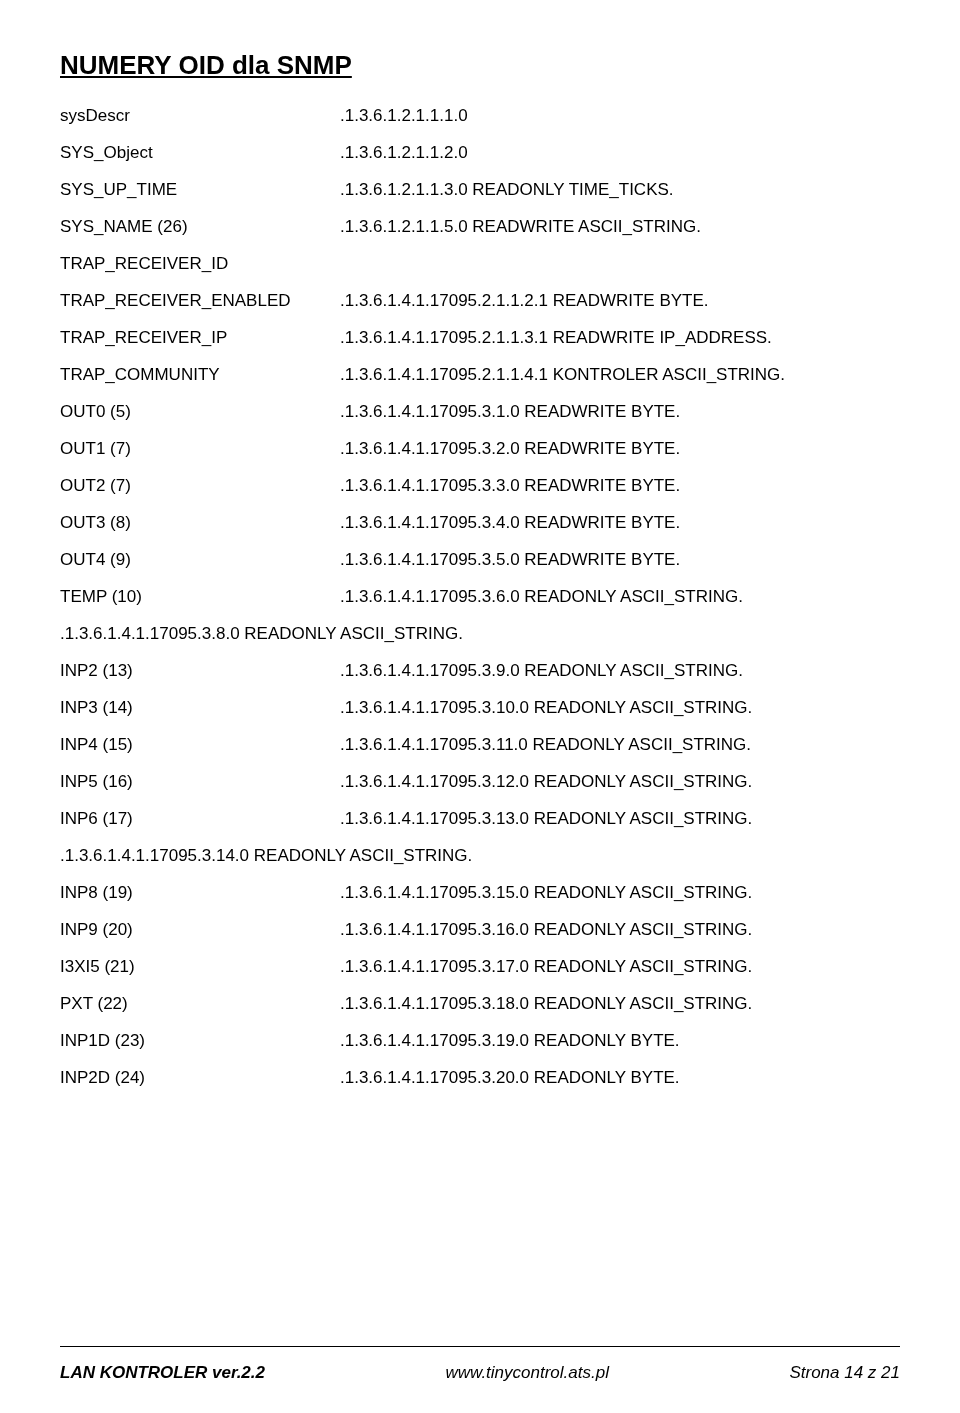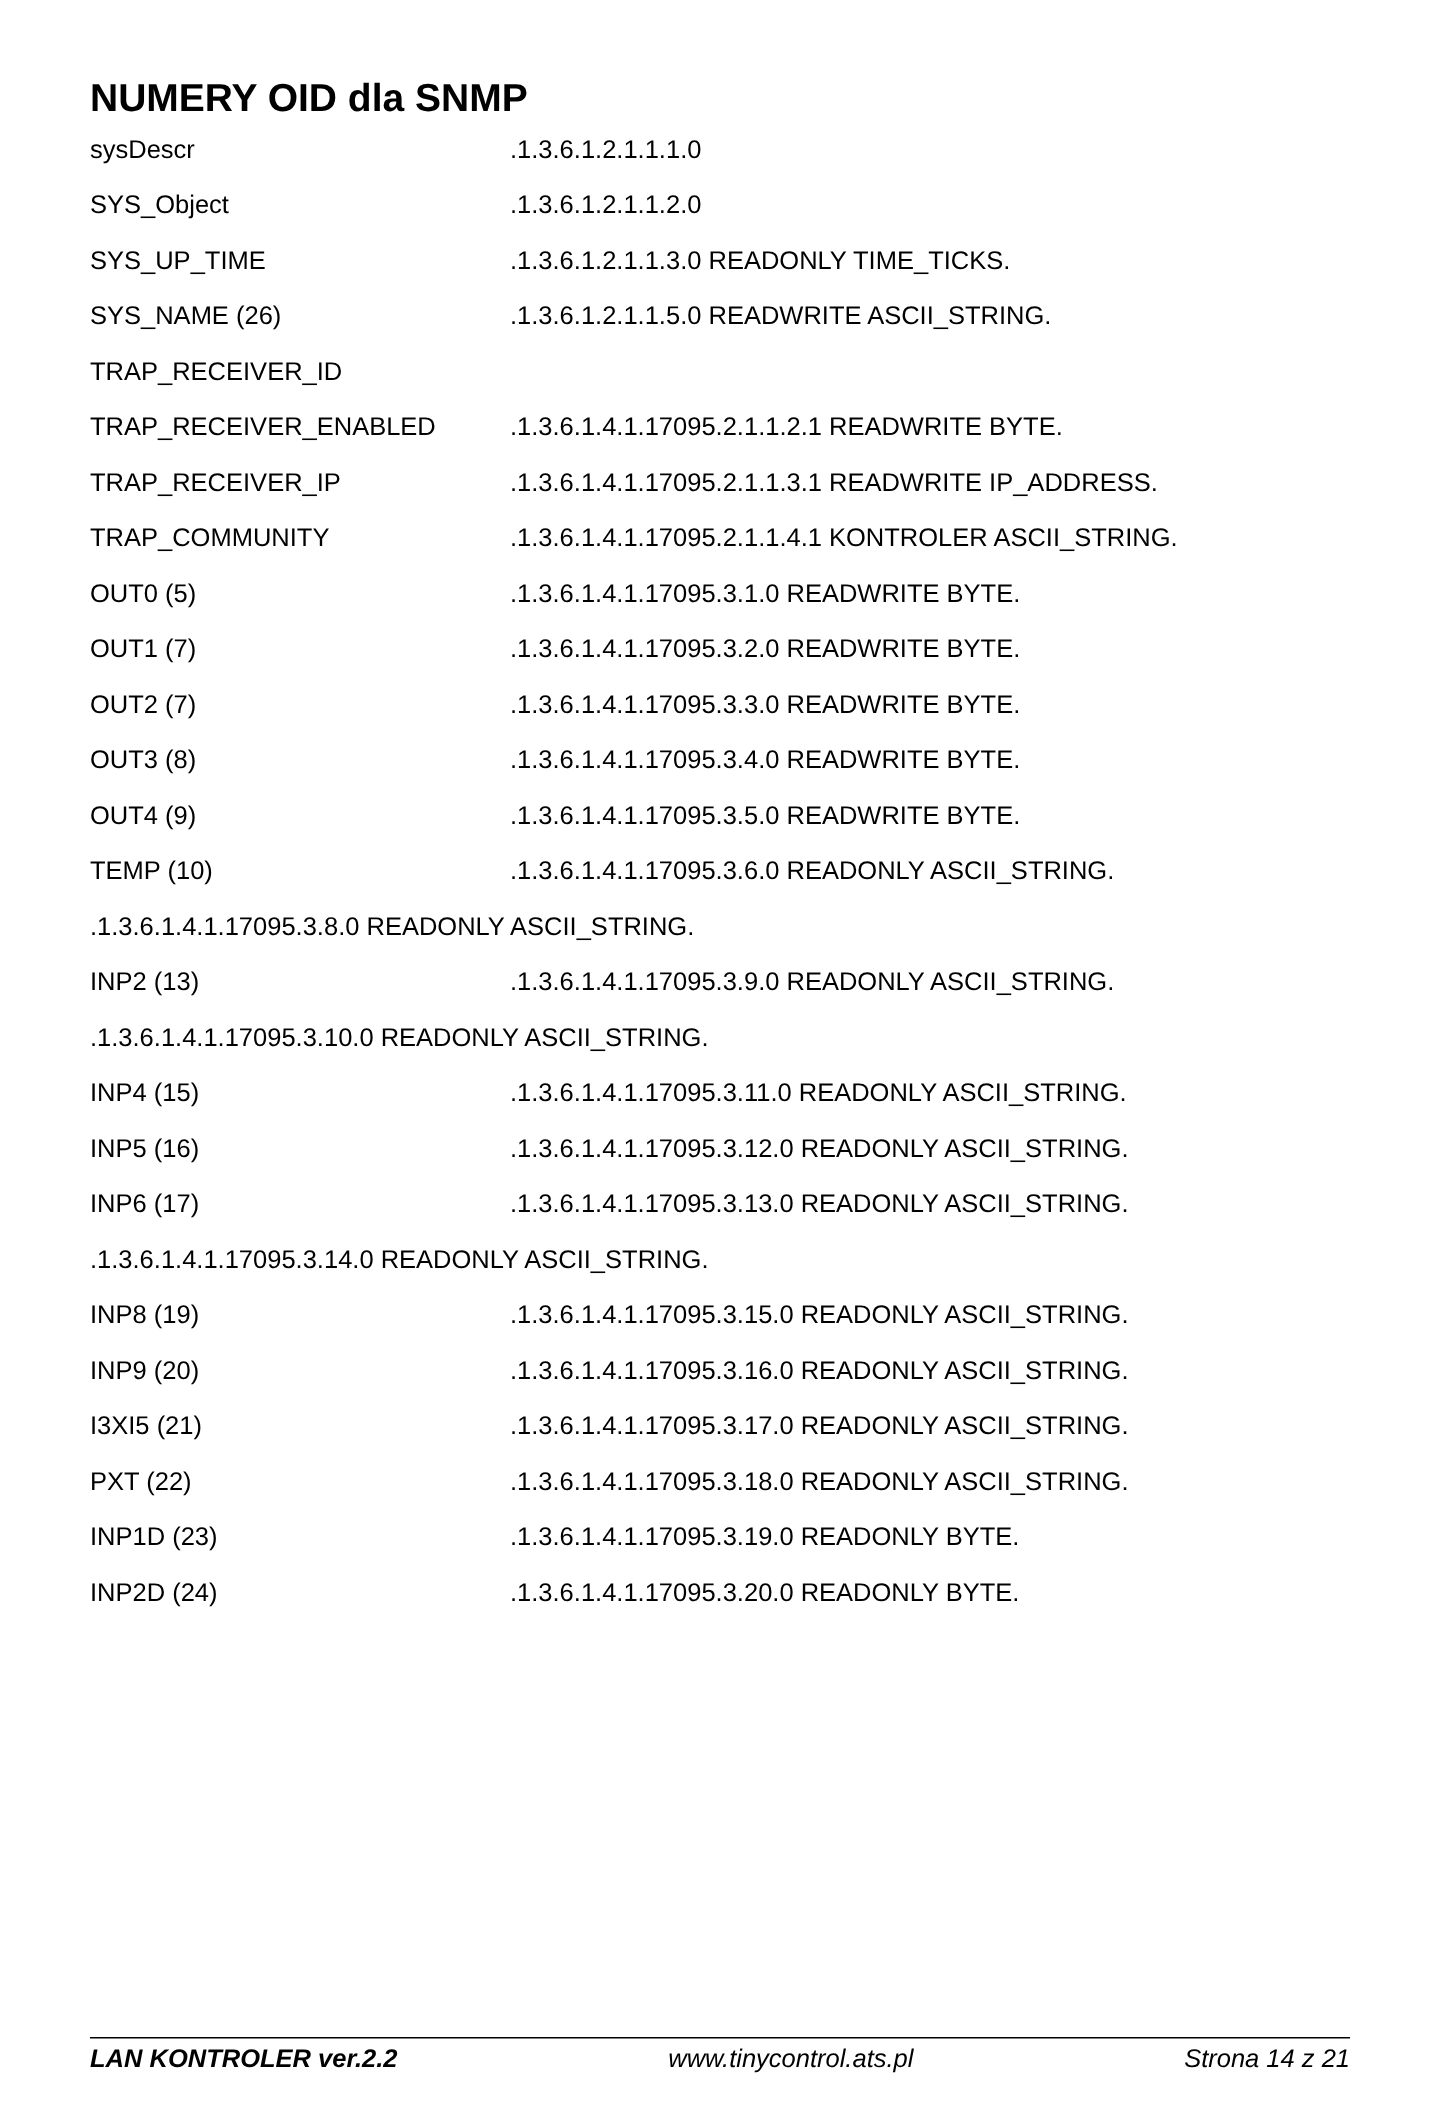--- a/index.html
+++ b/index.html
@@ -8,41 +8,42 @@
       padding: 50px 60px 30px 60px;
       background: white;
       width: 960px;
       height: 1413px;
       box-sizing: border-box;
       position: relative;
     }
     .title {
       font-size: 26px;
       font-weight: bold;
-      margin-bottom: 9px;
+      text-decoration: underline;
+      margin-bottom: 25px;
     }
     .row {
       display: flex;
       margin-bottom: 17px;
       font-size: 17px;
     }
     .label {
       width: 280px;
       flex-shrink: 0;
     }
     .value {
       flex: 1;
     }
     .footer {
       position: absolute;
       bottom: 30px;
       left: 60px;
       right: 60px;
       border-top: 1px solid #000;
-      padding-top: 4px;
+      padding-top: 16px;
       display: flex;
       justify-content: space-between;
       font-size: 17px;
     }
     .footer-left {
       font-style: italic;
       font-weight: bold;
     }
     .footer-center {
       font-style: italic;
@@ -114,20 +115,21 @@
       <div class="value">.1.3.6.1.4.1.17095.3.6.0 READONLY ASCII_STRING.</div>
     </div>
     <div class="row">
       <div class="value">.1.3.6.1.4.1.17095.3.8.0 READONLY ASCII_STRING.</div>
     </div>
     <div class="row">
       <div class="label">INP2 (13)</div>
       <div class="value">.1.3.6.1.4.1.17095.3.9.0 READONLY ASCII_STRING.</div>
     </div>
     <div class="row">
+      <div class="label">INP3 (14)</div>
       <div class="value">.1.3.6.1.4.1.17095.3.10.0 READONLY ASCII_STRING.</div>
     </div>
     <div class="row">
       <div class="label">INP4 (15)</div>
       <div class="value">.1.3.6.1.4.1.17095.3.11.0 READONLY ASCII_STRING.</div>
     </div>
     <div class="row">
       <div class="label">INP5 (16)</div>
       <div class="value">.1.3.6.1.4.1.17095.3.12.0 READONLY ASCII_STRING.</div>
     </div>

